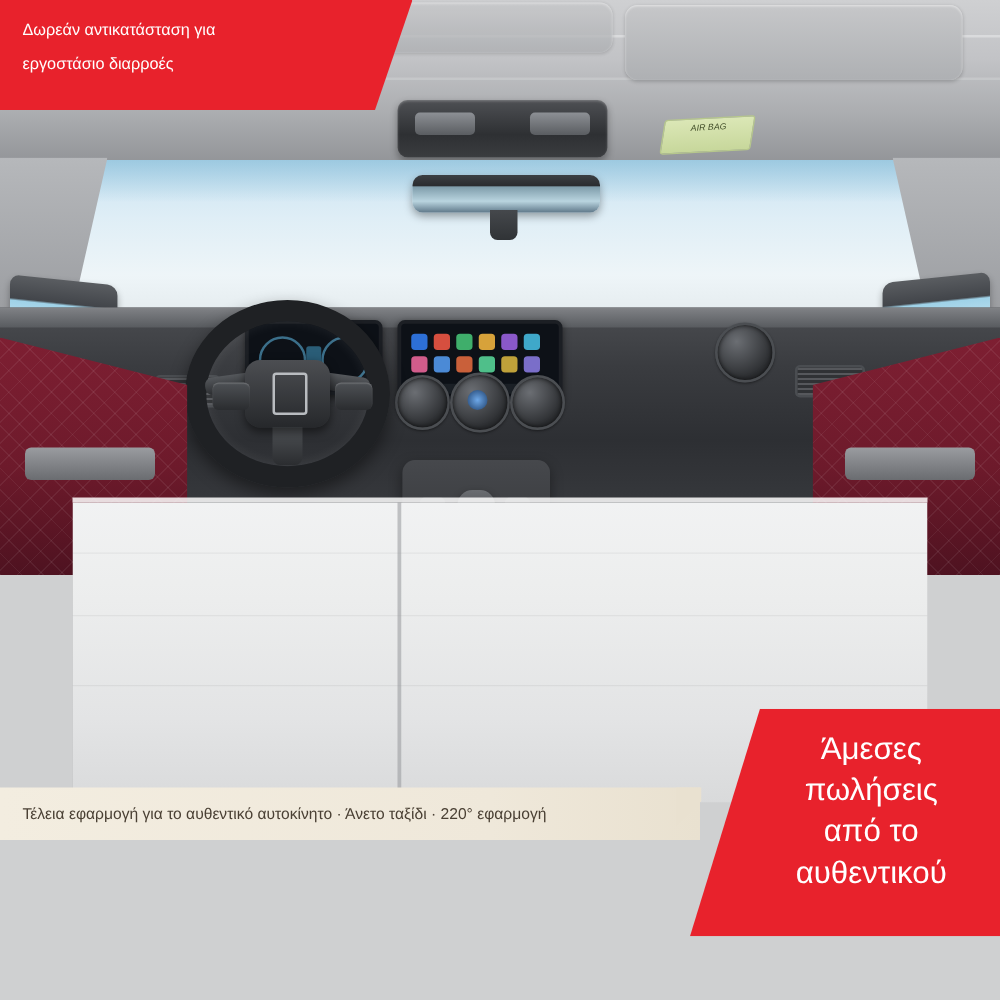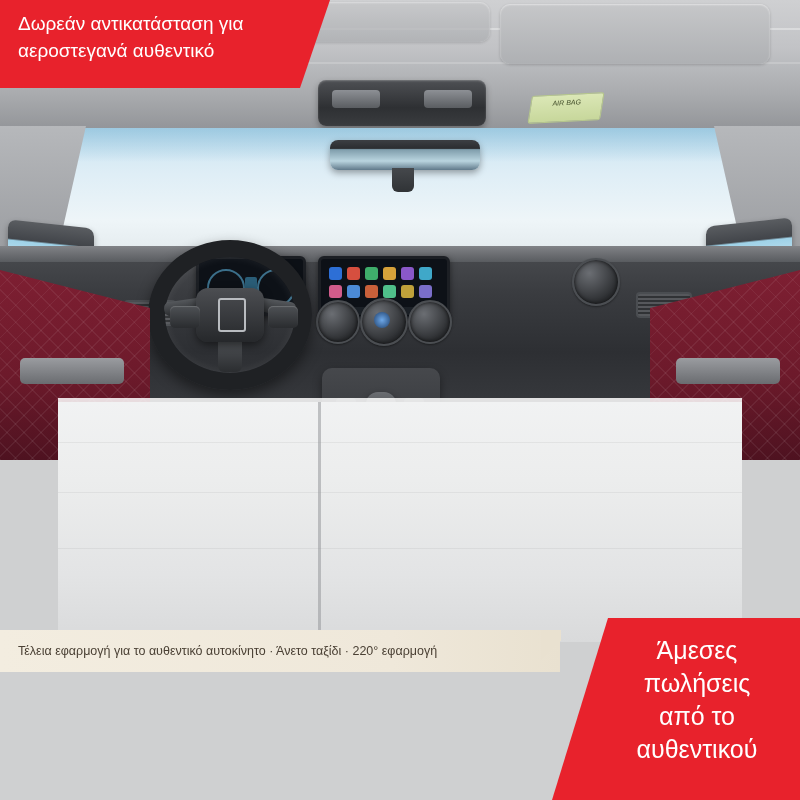--- a/index.html
+++ b/index.html
@@ -219,21 +219,21 @@
     position: absolute; left: 58px; top: 398px; width: 684px; height: 4px;
     background: rgba(255,255,255,.85);
   }
 
   
   .banner-top {
     position: absolute; left: 0; top: 0;
     width: 330px; padding: 10px 40px 14px 18px;
     background: #e8222c;
     color: #ffffff;
-    font-size: 19px;
+    font-size: 13px;
     line-height: 27px;
     box-sizing: border-box;
     clip-path: polygon(0 0, 330px 0, 300px 88px, 0 88px);
     height: 88px;
   }
 
   .banner-strip {
     position: absolute; left: 0; top: 630px;
     width: 560px; height: 42px;
     background: linear-gradient(90deg, #f3ede0 0%, #efe8da 70%, #e9e1d0 100%);
@@ -249,21 +249,21 @@
   .banner-bottom {
     position: absolute; left: 0; bottom: 0; width: 800px; height: 128px;
     background: #e8222c;
   }
   .banner-bottom .txt {
     position: absolute; left: 0; top: 18px; width: 560px;
     color: #ffffff; font-size: 25px; line-height: 35px; text-align: center;
   }
   .badge-right {
     position: absolute; right: 0; bottom: 0;
-    width: 248px; height: 182px;
+    width: 248px; height: 233px;
     background: #e8222c;
     clip-path: polygon(56px 0, 248px 0, 248px 182px, 0 182px);
     color: #fff;
   }
   .badge-right .btxt {
     position: absolute; left: 50px; top: 16px; width: 190px;
     text-align: center; font-size: 25px; line-height: 33px;
   }
 
   .inner-white-frame {
@@ -369,21 +369,21 @@
       <div class="shade-fold" style="left:0;top:70px;width:684px;"></div>
       <div class="shade-fold" style="left:0;top:120px;width:684px;"></div>
       <div class="shade-fold" style="left:0;top:176px;width:684px;"></div>
     </div>
     <div class="shade-top-edge"></div>
     <div class="shade-seam"></div>
   </div>
 
   <div class="banner-top">
     <div>Δωρεάν αντικατάσταση για</div>
-    <div>αεροστεγανά αυθεντικό</div>
+    <div>εργοστάσιο διαρροές</div>
   </div>
 
   <div class="banner-strip">
     <span>Τέλεια εφαρμογή για το αυθεντικό αυτοκίνητο · Άνετο ταξίδι · 220° εφαρμογή</span>
     <span class="corner"></span>
   </div>
 
 
   <div class="badge-right">
     <div class="btxt">

